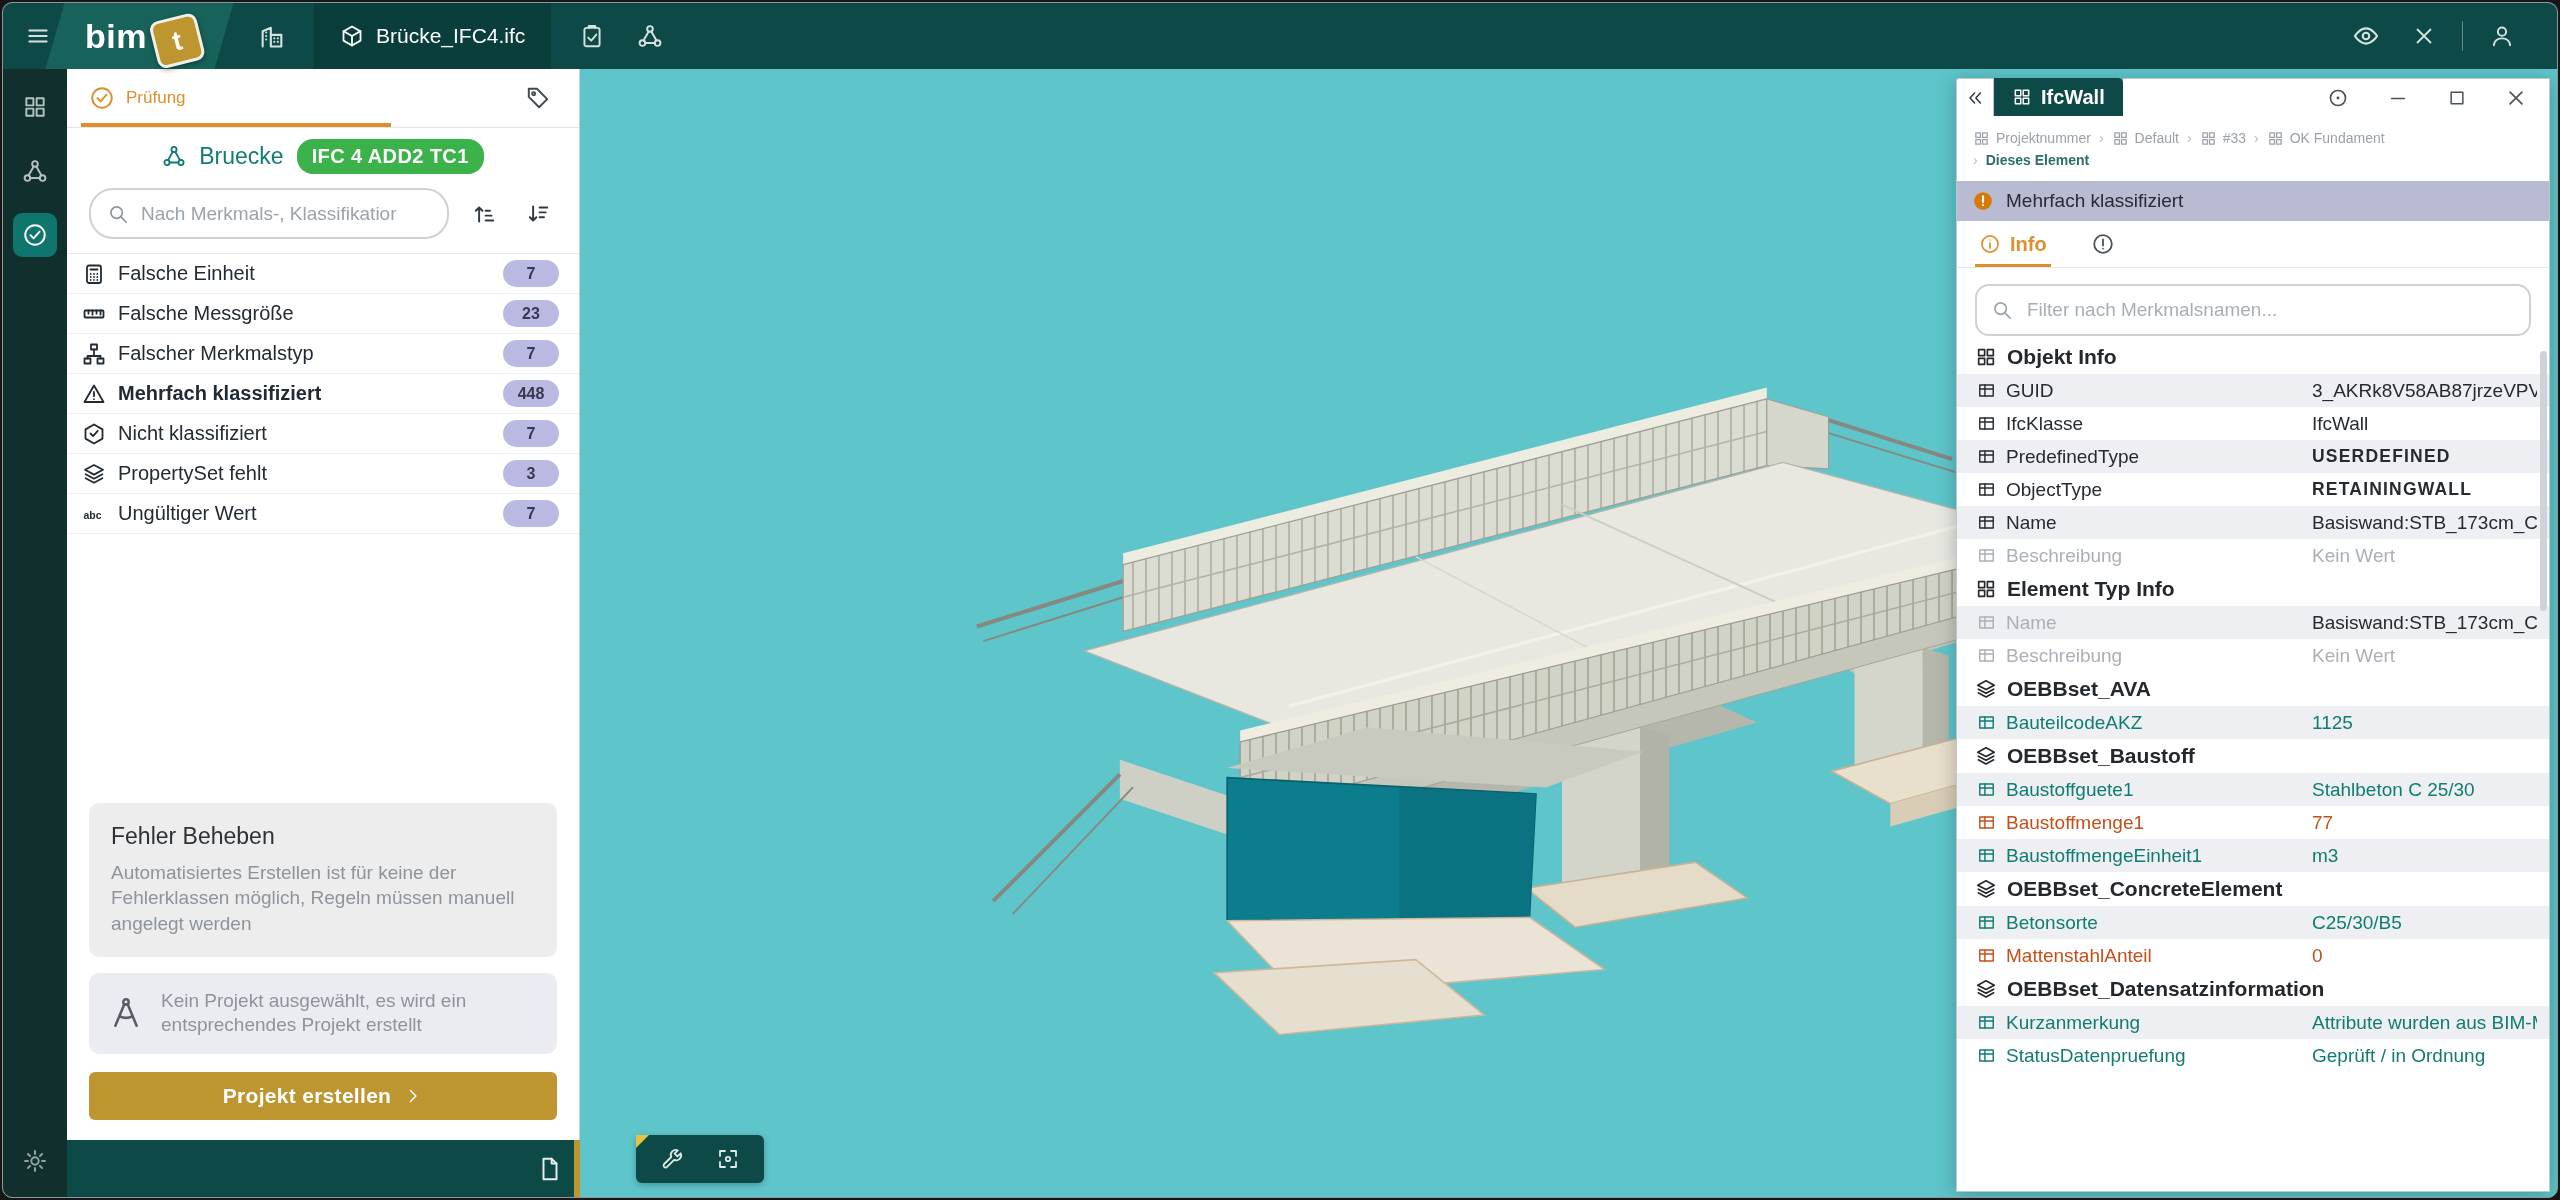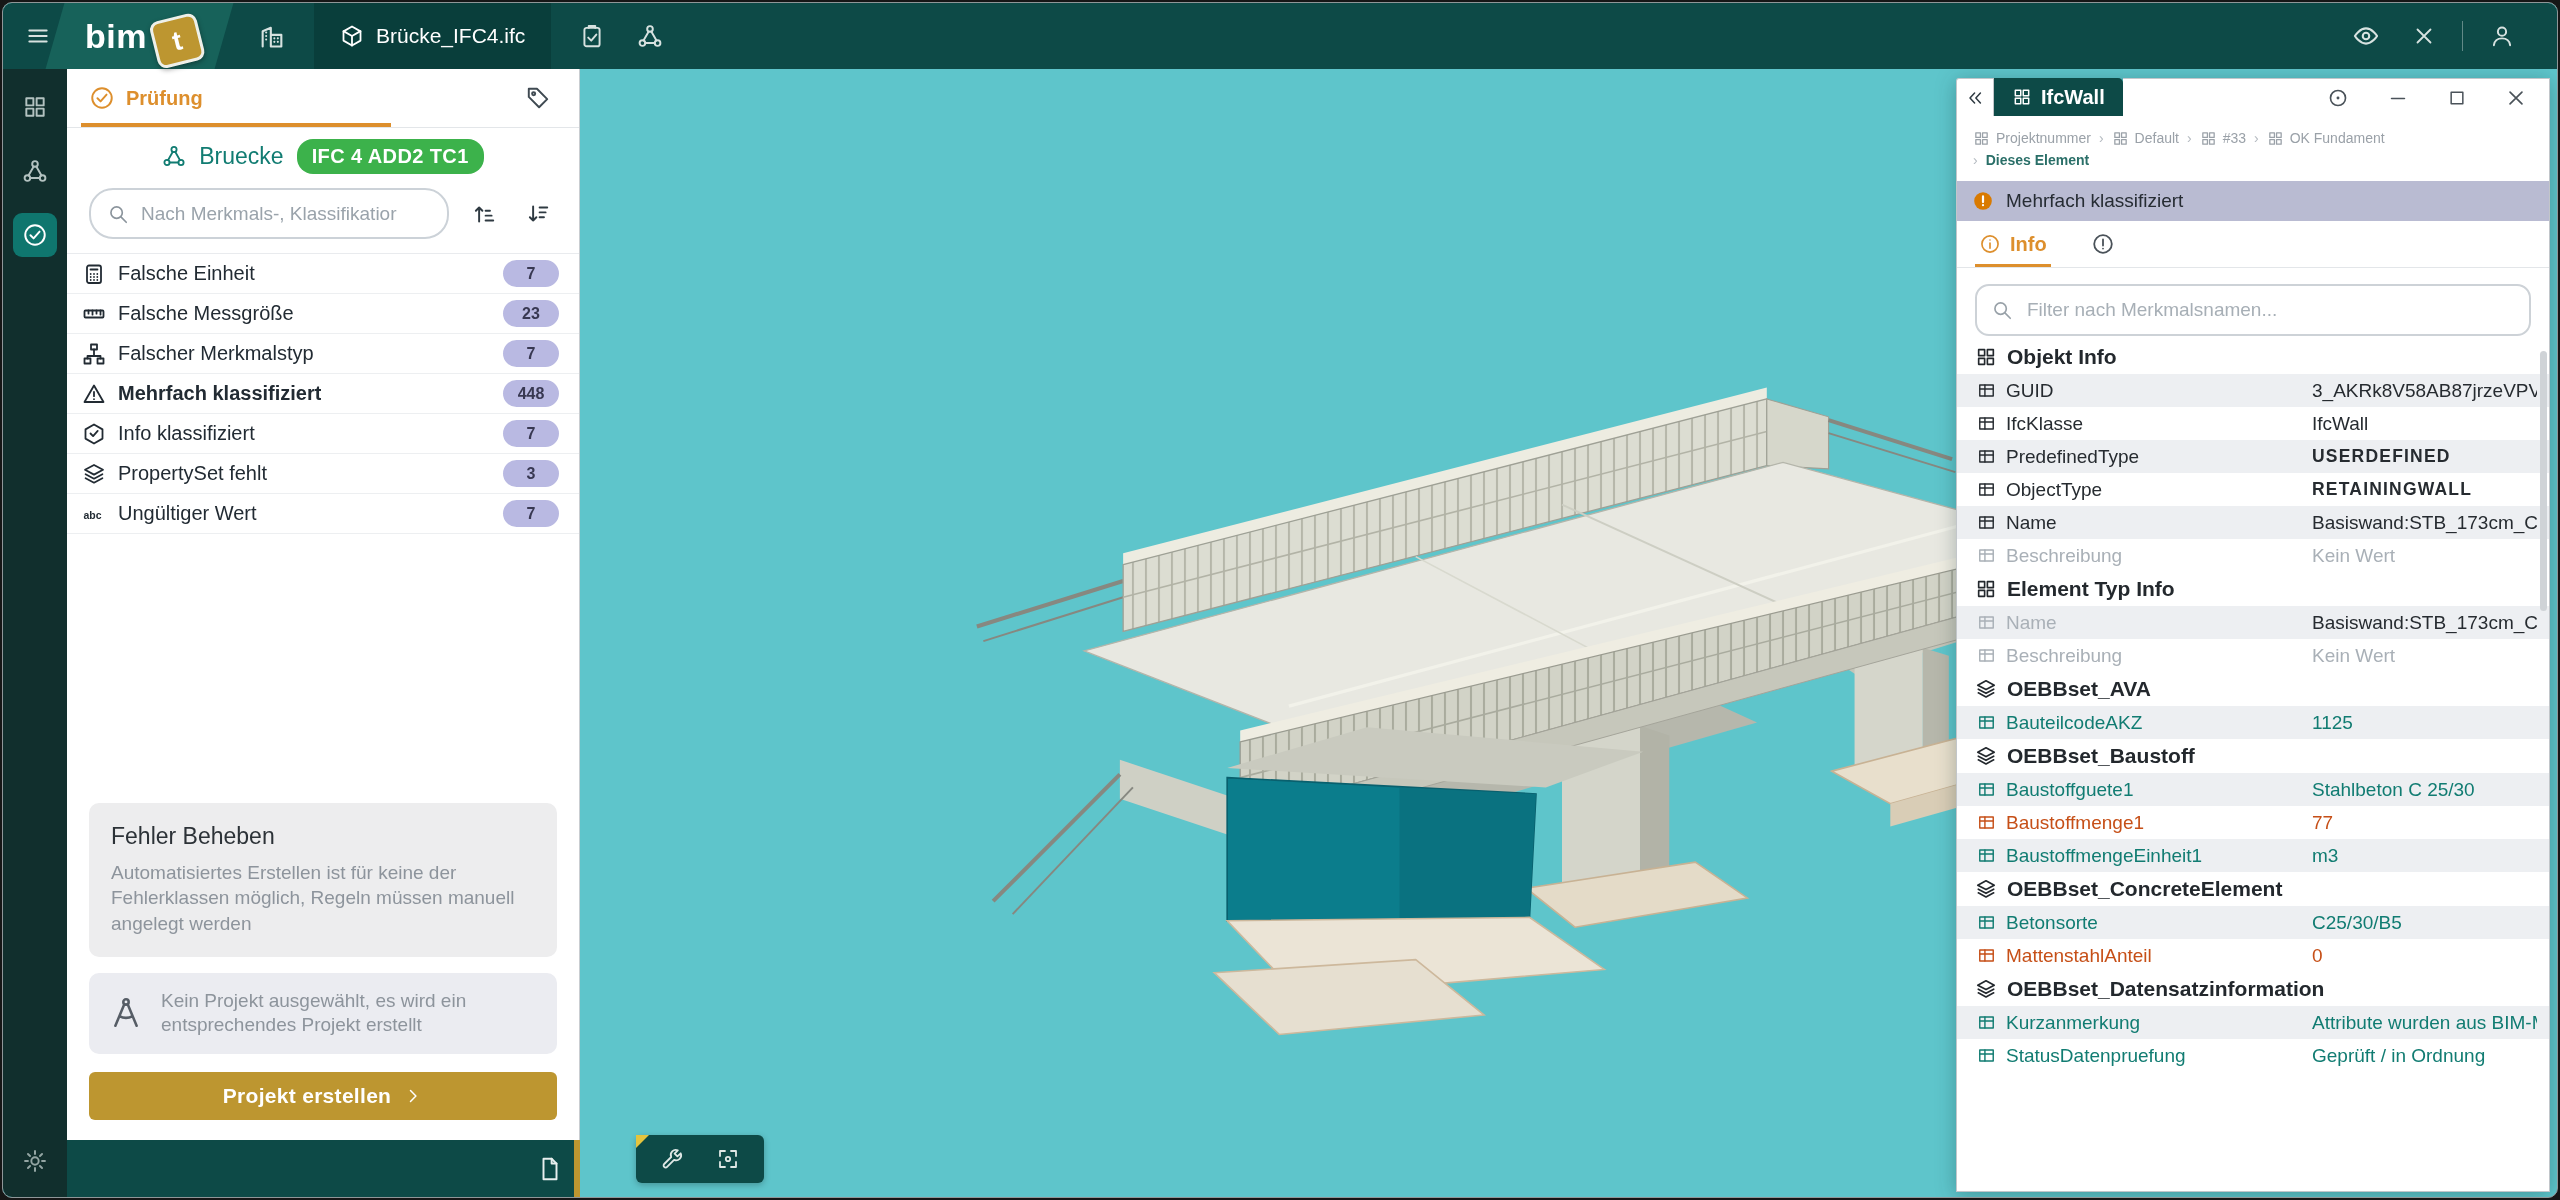--- a/index.html
+++ b/index.html
@@ -40,21 +40,21 @@
         padding:16px 0 14px;gap:20px;flex:0 0 auto;z-index:5}
   .rail-btn{width:44px;height:44px;display:flex;align-items:center;justify-content:center;background:none;border:0;
             color:#b3c2c0;border-radius:9px;cursor:pointer}
   .rail-btn.active{background:#0f766e;color:#fff}
   .rail-bottom{margin-top:auto;color:#93a5a3}
 
   
   .panel-left{width:512px;background:#fff;display:flex;flex-direction:column;flex:0 0 auto;position:relative;
               z-index:4;border-right:1px solid #c9cdd1}
   .pl-header{height:58px;display:flex;align-items:center;padding:0 22px;border-bottom:1px solid #e3e6e9;flex:0 0 auto}
-  .pl-tab{display:flex;align-items:center;gap:11px;color:var(--c-orange,#dd8f2d);font-weight:700;font-size:20px;
+  .pl-tab{display:flex;align-items:center;gap:11px;color:var(--c-orange,#dd8f2d);font-weight:400;font-size:17px;
           position:relative;height:100%;cursor:pointer}
   .pl-tab::after{content:"";position:absolute;left:-8px;bottom:0;width:310px;height:4px;background:var(--c-orange,#dd8f2d)}
   .pl-tag{margin-left:auto;background:none;border:0;color:#3f4a52;cursor:pointer;display:flex}
   .pl-model{height:56px;display:flex;align-items:center;justify-content:center;gap:13px;flex:0 0 auto}
   .teal{color:var(--c-teal,#117c72)}
   .pl-model-name{color:var(--c-teal,#117c72);font-weight:400;font-size:23px}
   .pl-badge{background:var(--c-green,#3cb24b);color:#fff;font-size:20px;font-weight:700;padding:6px 15px;
             border-radius:16px;letter-spacing:.4px}
   .pl-search{display:flex;align-items:center;gap:16px;padding:4px 22px 14px;flex:0 0 auto}
   .search-box{flex:1;height:47px;border:2px solid #ccd2d8;border-radius:24px;display:flex;align-items:center;gap:10px;
@@ -363,21 +363,21 @@
             <span class="lbl">Mehrfach klassifiziert</span>
             <span class="cnt">448</span>
           </div>
           <div class="issue">
             <span class="ic">
               <svg viewBox="0 0 24 24" fill="none" stroke="currentColor" stroke-width="1.8" stroke-linecap="round" stroke-linejoin="round">
                 <path d="M12 2.5l8.5 4.9v9.2L12 21.5l-8.5-4.9V7.4z"></path>
                 <path d="M8.5 11.5l2.6 2.6 4.6-5.2"></path>
               </svg>
             </span>
-            <span class="lbl">Info klassifiziert</span>
+            <span class="lbl">Nicht klassifiziert</span>
             <span class="cnt">7</span>
           </div>
           <div class="issue">
             <span class="ic">
               <svg viewBox="0 0 24 24" fill="none" stroke="currentColor" stroke-width="1.8" stroke-linecap="round" stroke-linejoin="round">
                 <path d="M12 3l9 4.8L12 12.6 3 7.8z"></path>
                 <path d="M3.6 12.2L12 16.7l8.4-4.5"></path>
                 <path d="M3.6 16.2L12 20.7l8.4-4.5"></path>
               </svg>
             </span>

